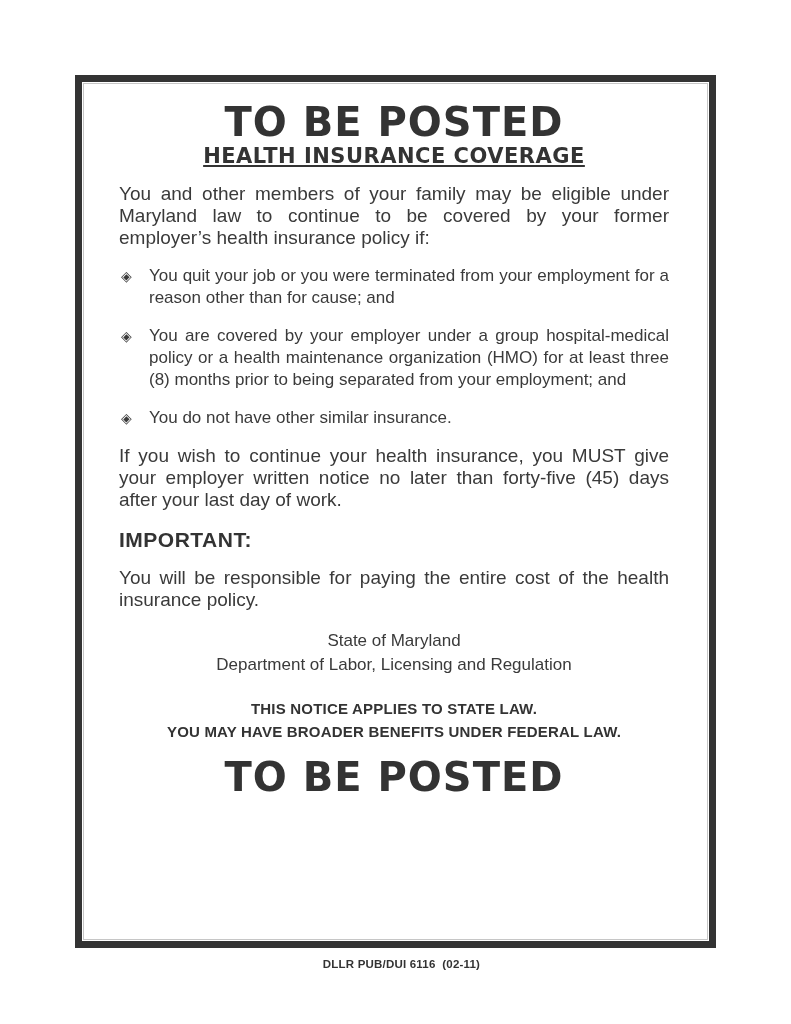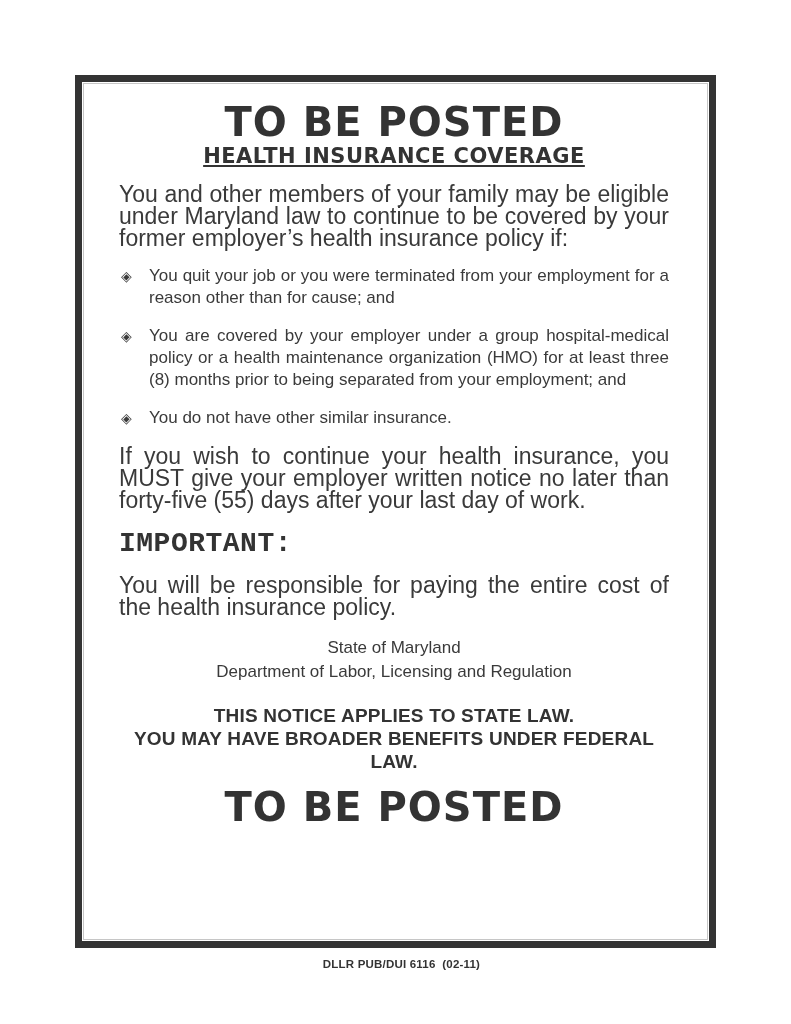--- a/index.html
+++ b/index.html
@@ -44,21 +44,21 @@
     font-weight: 900;
     font-size: 21px;
     line-height: 1.0;
     text-align: center;
     letter-spacing: 0.5px;
     margin-top: 4px;
     color: #333333;
     text-decoration: underline;
   }
   .body-text {
-    font-size: 23px;
+    font-size: 19px;
     line-height: 22px;
     text-align: justify;
     margin: 16px 0 0 0;
     color: #3a3a3a;
   }
   .bullet-list {
     list-style: none;
     margin: 0;
     padding: 0;
   }
@@ -76,39 +76,39 @@
     box-sizing: border-box;
   }
   .bullet-text {
     flex: 1 1 auto;
     font-size: 17px;
     line-height: 22px;
     text-align: justify;
     color: #3a3a3a;
   }
   .important-heading {
-    font-family: Liberation Mono, monospace;
+    font-family: Liberation Sans, sans-serif;
     font-weight: 900;
-    font-size: 28px;
+    font-size: 21px;
     line-height: 1.05;
     letter-spacing: 0.5px;
     margin: 18px 0 0 0;
     color: #333333;
   }
   .center-block {
     text-align: center;
     font-size: 17px;
     line-height: 24px;
     margin-top: 18px;
     color: #3a3a3a;
   }
   .law-block {
     text-align: center;
     font-weight: bold;
-    font-size: 19px;
+    font-size: 15px;
     line-height: 23px;
     margin-top: 20px;
     color: #333333;
     letter-spacing: 0.2px;
   }
   .closing-title {
     font-family: "DejaVu Sans", "Liberation Sans", sans-serif;
     font-weight: 900;
     font-size: 40px;
     line-height: 1.0;
@@ -149,21 +149,21 @@
       <li class="bullet-item">
         <span class="bullet-glyph">◈</span>
         <span class="bullet-text">You are covered by your employer under a group hospital-medical policy or a health maintenance organization (HMO) for at least three (8) months prior to being separated from your employment; and</span>
       </li>
       <li class="bullet-item">
         <span class="bullet-glyph">◈</span>
         <span class="bullet-text">You do not have other similar insurance.</span>
       </li>
     </ul>
 
-    <p class="body-text">If you wish to continue your health insurance, you MUST give your employer written notice no later than forty-five (55) days after your last day of work.</p>
+    <p class="body-text">If you wish to continue your health insurance, you MUST give your employer written notice no later than forty-five (45) days after your last day of work.</p>
 
     <div class="important-heading">IMPORTANT:</div>
 
     <p class="body-text">You will be responsible for paying the entire cost of the health insurance policy.</p>
 
 
     <div class="center-block">
       <div>State of Maryland</div>
       <div>Department of Labor, Licensing and Regulation</div>
     </div>

